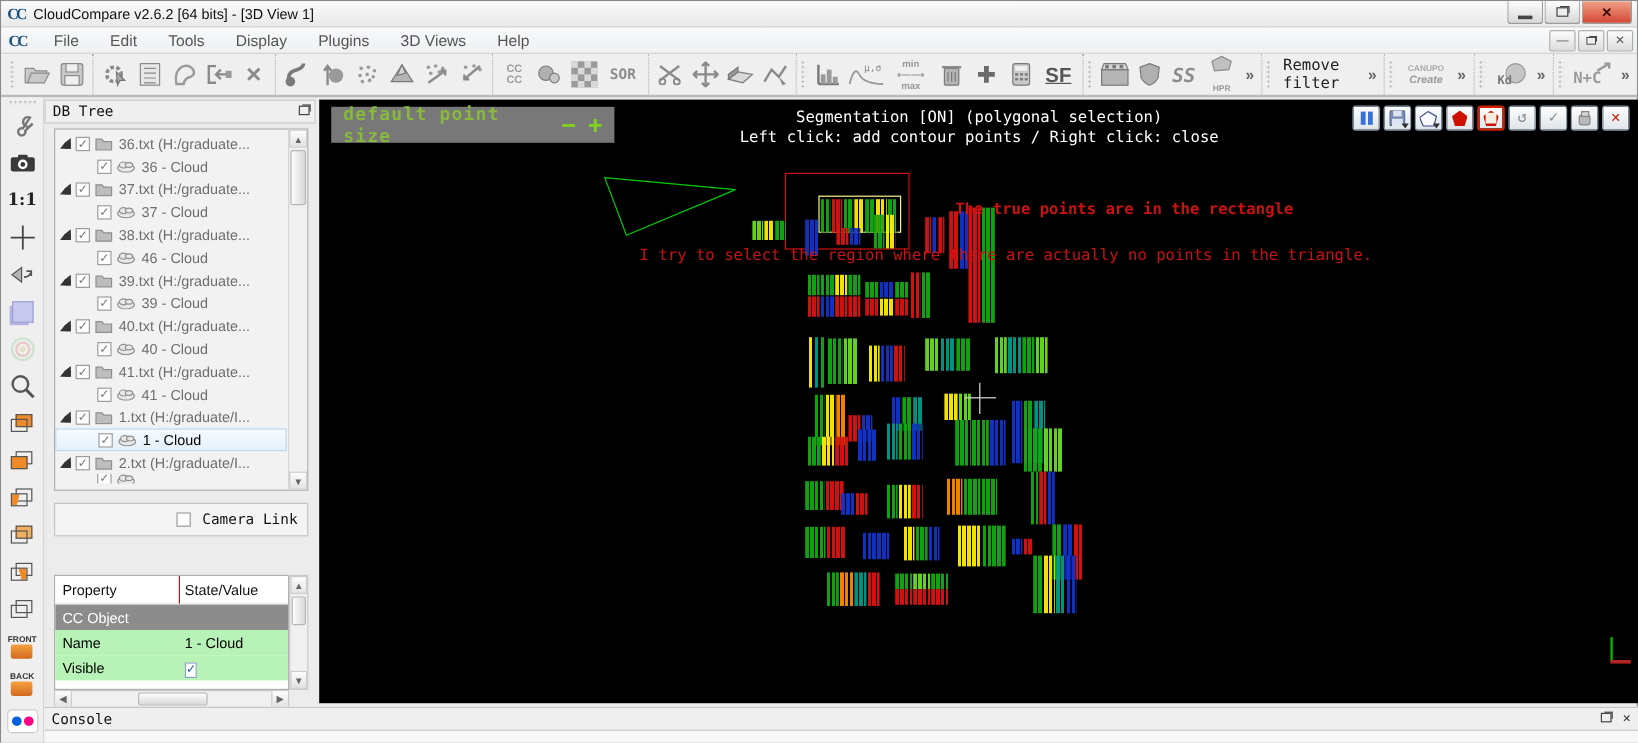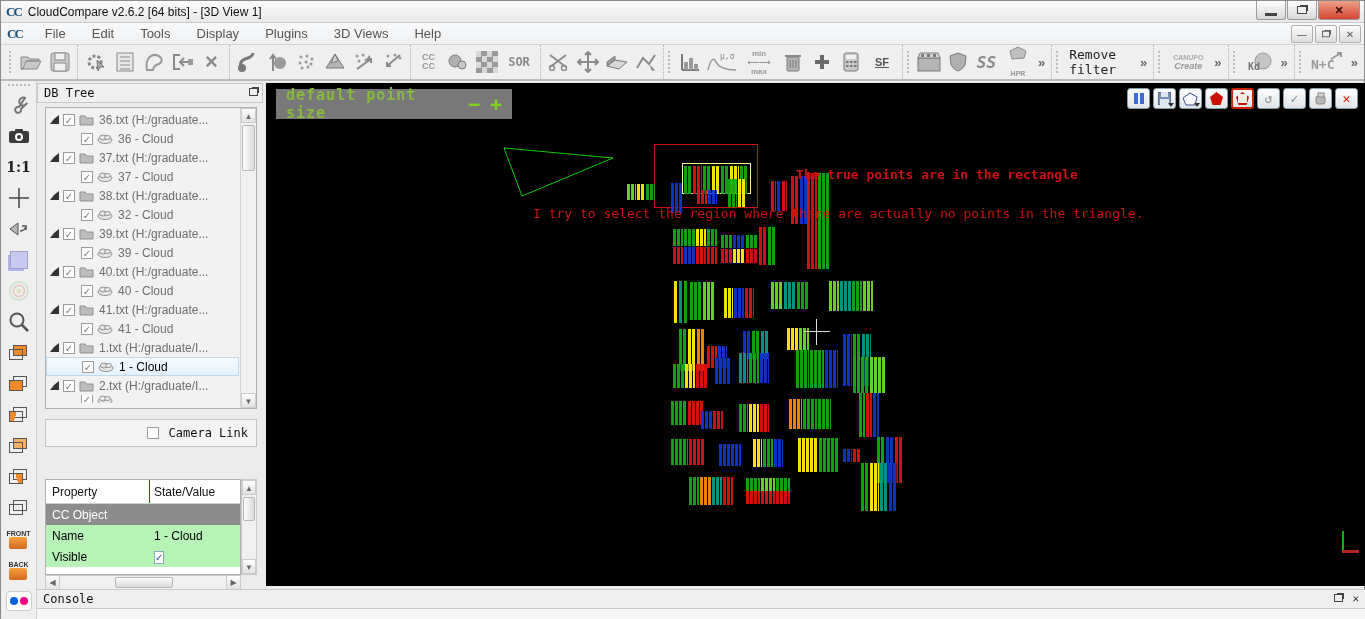--- a/index.html
+++ b/index.html
@@ -385,21 +385,21 @@
               <rect x="3" y="9" width="2.5" height="2"></rect>
               <rect x="7" y="9" width="2.5" height="2"></rect>
               <rect x="11" y="9" width="2.5" height="2"></rect>
               <rect x="3" y="13" width="2.5" height="2"></rect>
               <rect x="7" y="13" width="2.5" height="2"></rect>
               <rect x="11" y="13" width="2.5" height="2"></rect>
             </g>
           </svg>
         </div>
       <div class="ticon" style="width:32px">
-          <div class="two-line" style="font-size:11px; color:#555; text-decoration:underline;"><span>SF</span></div>
+          <div class="two-line" style="font-size:17px; color:#555; text-decoration:underline;"><span>SF</span></div>
         </div>
     </div>
     <div class="tgroup">
         <div class="handle"></div>
       <div class="ticon">
           <svg width="24" height="20">
             <rect x="1" y="6" width="22" height="13" fill="#b5b5b5" stroke="#7a7a7a"></rect>
             <polygon points="1,6 23,6 21,1 3,1" fill="#d5d5d5" stroke="#7a7a7a"></polygon>
             <g fill="#7a7a7a">
               <rect x="4" y="2" width="3" height="3"></rect>
@@ -623,21 +623,21 @@
           <div class="trow" style="padding-left: 22px;">
             <span class="spacer"></span>
             <span class="cb">✓</span>
             <span class="ticn">
               <svg width="16" height="11">
                 <ellipse cx="8" cy="7" rx="7" ry="3.5" fill="#e8e8e8" stroke="#8f8f8f"></ellipse>
                 <ellipse cx="6" cy="4.5" rx="3.5" ry="2.5" fill="#e8e8e8" stroke="#8f8f8f"></ellipse>
                 <ellipse cx="10.5" cy="4.5" rx="3" ry="2" fill="#e8e8e8" stroke="#8f8f8f"></ellipse>
               </svg>
             </span>
-            <span>32 - Cloud</span>
+            <span>46 - Cloud</span>
           </div>
           <div class="trow" style="padding-left: 4px;">
             <span class="expander"></span>
             <span class="cb">✓</span>
             <span class="ticn">
               <svg width="15" height="12">
                 <path d="M1 11 L1 2 L6 2 L7.5 4 L14 4 L14 11 Z" fill="#bdbdbd" stroke="#8f8f8f"></path>
               </svg>
             </span>
             <span>39.txt (H:/graduate...</span>
@@ -783,20 +783,24 @@
         <div class="hthumb"></div>
         <div class="harrow r">▶</div>
     </div>
   </div>
 
   <div class="view3d mono">
     <div class="pointsize">
       <span class="pslabel">default point size</span>
       <span class="psbtn">−</span>
       <span class="psbtn">+</span>
+    </div>
+    <div class="seg-msg">
+      <div>Segmentation [ON] (polygonal selection)</div>
+      <div>Left click: add contour points / Right click: close</div>
     </div>
     <div class="seg-toolbar">
       <div class="segbtn">
           <span class="pause-bars">
             <i></i>
             <i></i>
           </span>
         </div>
       <div class="segbtn">
           <svg width="13" height="13">

